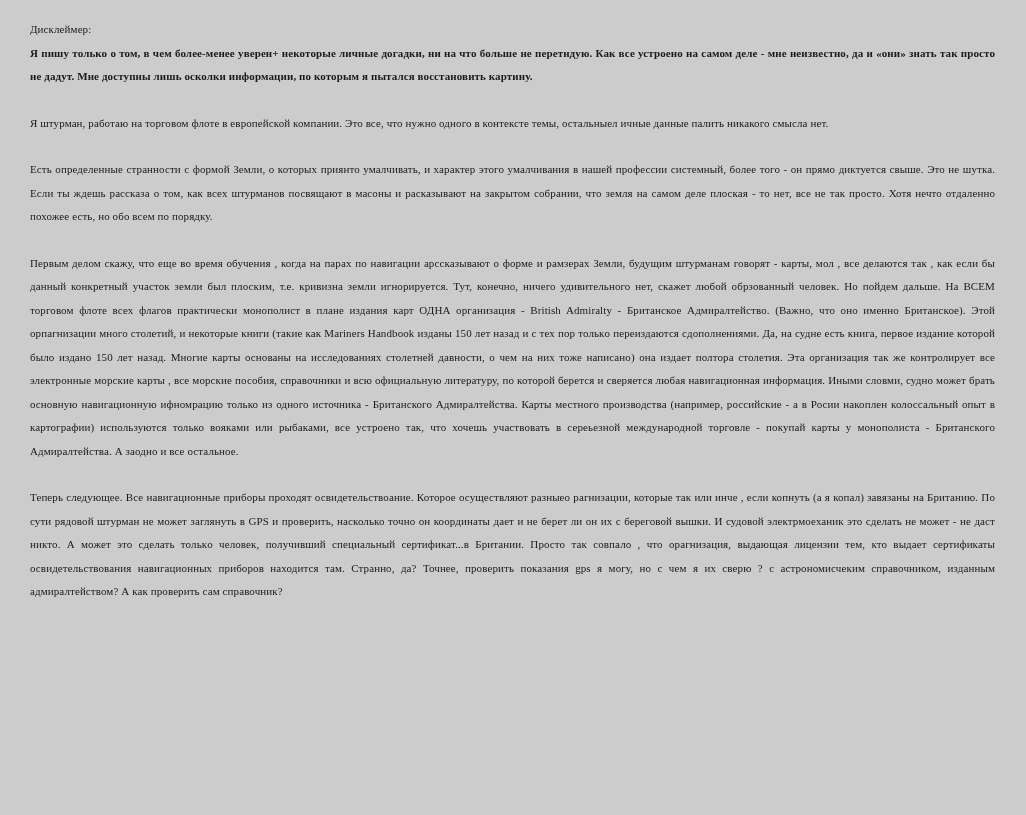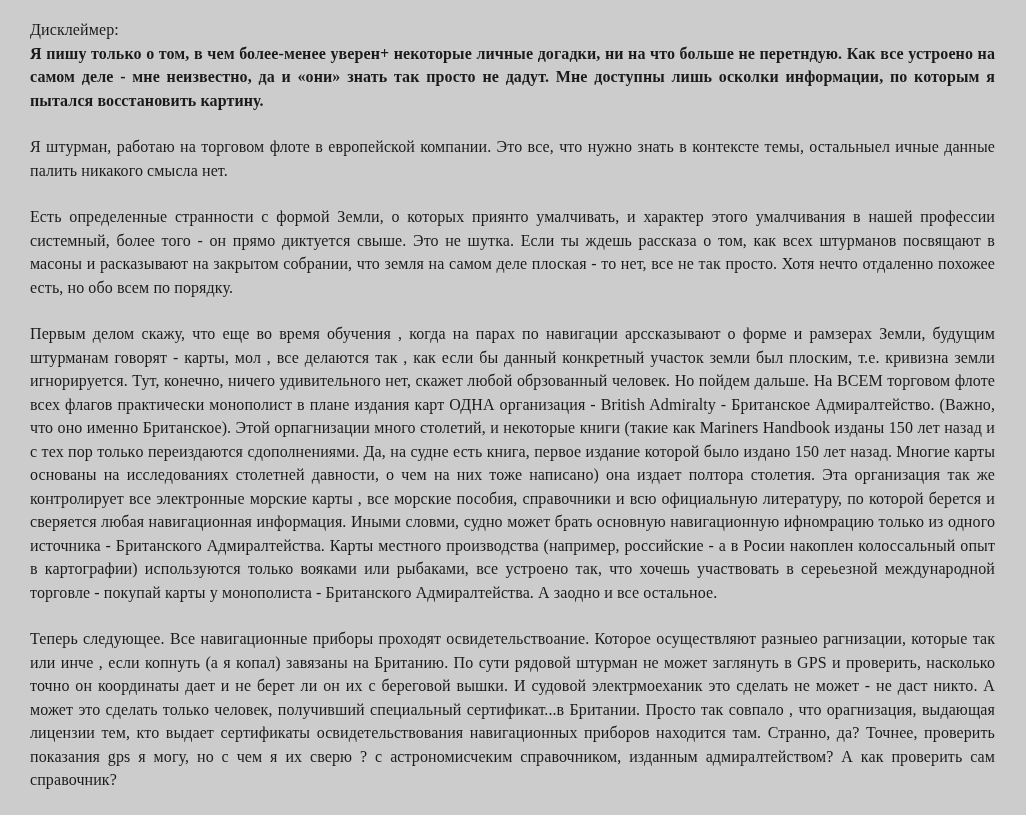--- a/index.html
+++ b/index.html
@@ -15,21 +15,21 @@
     overflow: hidden;
   }
   .page {
     box-sizing: border-box;
     width: 1026px;
     height: 815px;
     padding: 18px 30px 10px 30px;
     background: #cccccc;
   }
   .para {
-    font-size: 16px;
+    font-size: 11px;
     line-height: 23.5px;
     text-align: justify;
     margin: 0 1px 0 0;
     letter-spacing: 0.1px;
   }
   .para + .para {
     margin-top: 0;
     font-weight: bold;
   }
   .spacer {
@@ -37,21 +37,21 @@
   }
 </style>
 </head>
 <body style="background: rgb(204, 204, 204); color: rgb(26, 26, 26);">
 
 <div class="page">
   <div id="doc-body">
       <p class="para">Дисклеймер:</p>
       <p class="para">Я пишу только о том, в чем более-менее уверен+ некоторые личные догадки, ни на что больше не перетндую. Как все устроено на самом деле - мне неизвестно, да и «они» знать так просто не дадут. Мне доступны лишь осколки информации, по которым я пытался восстановить картину.</p>
       <div class="spacer"></div>
-      <p class="para">Я штурман, работаю на торговом флоте в европейской компании. Это все, что нужно знать в контексте темы, остальныел ичные данные палить никакого смысла нет.</p>
+      <p class="para">Я штурман, работаю на торговом флоте в европейской компании. Это все, что нужно одного в контексте темы, остальныел ичные данные палить никакого смысла нет.</p>
       <div class="spacer"></div>
       <p class="para">Есть определенные странности с формой Земли, о которых приянто умалчивать, и характер этого умалчивания в нашей профессии системный, более того - он прямо диктуется свыше. Это не шутка. Если ты ждешь рассказа о том, как всех штурманов посвящают в масоны и расказывают на закрытом собрании, что земля на самом деле плоская - то нет, все не так просто. Хотя нечто отдаленно похожее есть, но обо всем по порядку.</p>
       <div class="spacer"></div>
       <p class="para">Первым делом скажу, что еще во время обучения , когда на парах по навигации арссказывают о форме и рамзерах Земли, будущим штурманам говорят - карты, мол , все делаются так , как если бы данный конкретный участок земли был плоским, т.е. кривизна земли игнорируется. Тут, конечно, ничего удивительного нет, скажет любой обрзованный человек. Но пойдем дальше. На ВСЕМ торговом флоте всех флагов практически монополист в плане издания карт ОДНА организация - British Admiralty - Британское Адмиралтейство. (Важно, что оно именно Британское). Этой орпагнизации много столетий, и некоторые книги (такие как Mariners Handbook изданы 150 лет назад и с тех пор толькo переиздаются сдополнениями. Да, на судне есть книга, первое издание которой было издано 150 лет назад. Многие карты основаны на исследованиях столетней давности, о чем на них тоже написано) она издает полтора столетия. Эта организация так же контролирует все электронные морские карты , все морские пособия, справочники и всю официальную литературу, по которой берется и сверяется любая навигационная информация. Иными словми, судно может брать основную навигационную ифномрацию только из одного источника - Британского Адмиралтейства. Карты местного производства (например, российские - а в Росии накоплен колоссальный опыт в картографии) используются только вояками или рыбаками, все устроено так, что хочешь участвовать в сереьезной международной торговле - покупай карты у монополиста - Британского Адмиралтейства. А заодно и все остальное.</p>
       <div class="spacer"></div>
       <p class="para">Теперь следующее. Все навигационные приборы проходят освидетельствоание. Которое осуществляют разныео рагнизации, которые так или инче , если копнуть (а я копал) завязаны на Британию. По сути рядовой штурман не может заглянуть в GPS и проверить, насколько точно он координаты дает и не берет ли он их с береговой вышки. И судовой электрмоеханик это сделать не может - не даст никто. А может это сделать толькo человек, получивший специальный сертификат...в Британии. Просто так совпало , что орагнизация, выдающая лицензии тем, кто выдает сертификаты освидетельствования навигационных приборов находится там. Странно, да? Точнее, проверить показания gps я могу, но с чем я их сверю ? с астрономисчеким справочником, изданным адмиралтейством? А как проверить сам справочник?</p>
     </div>
 </div>
 
 </body></html>

